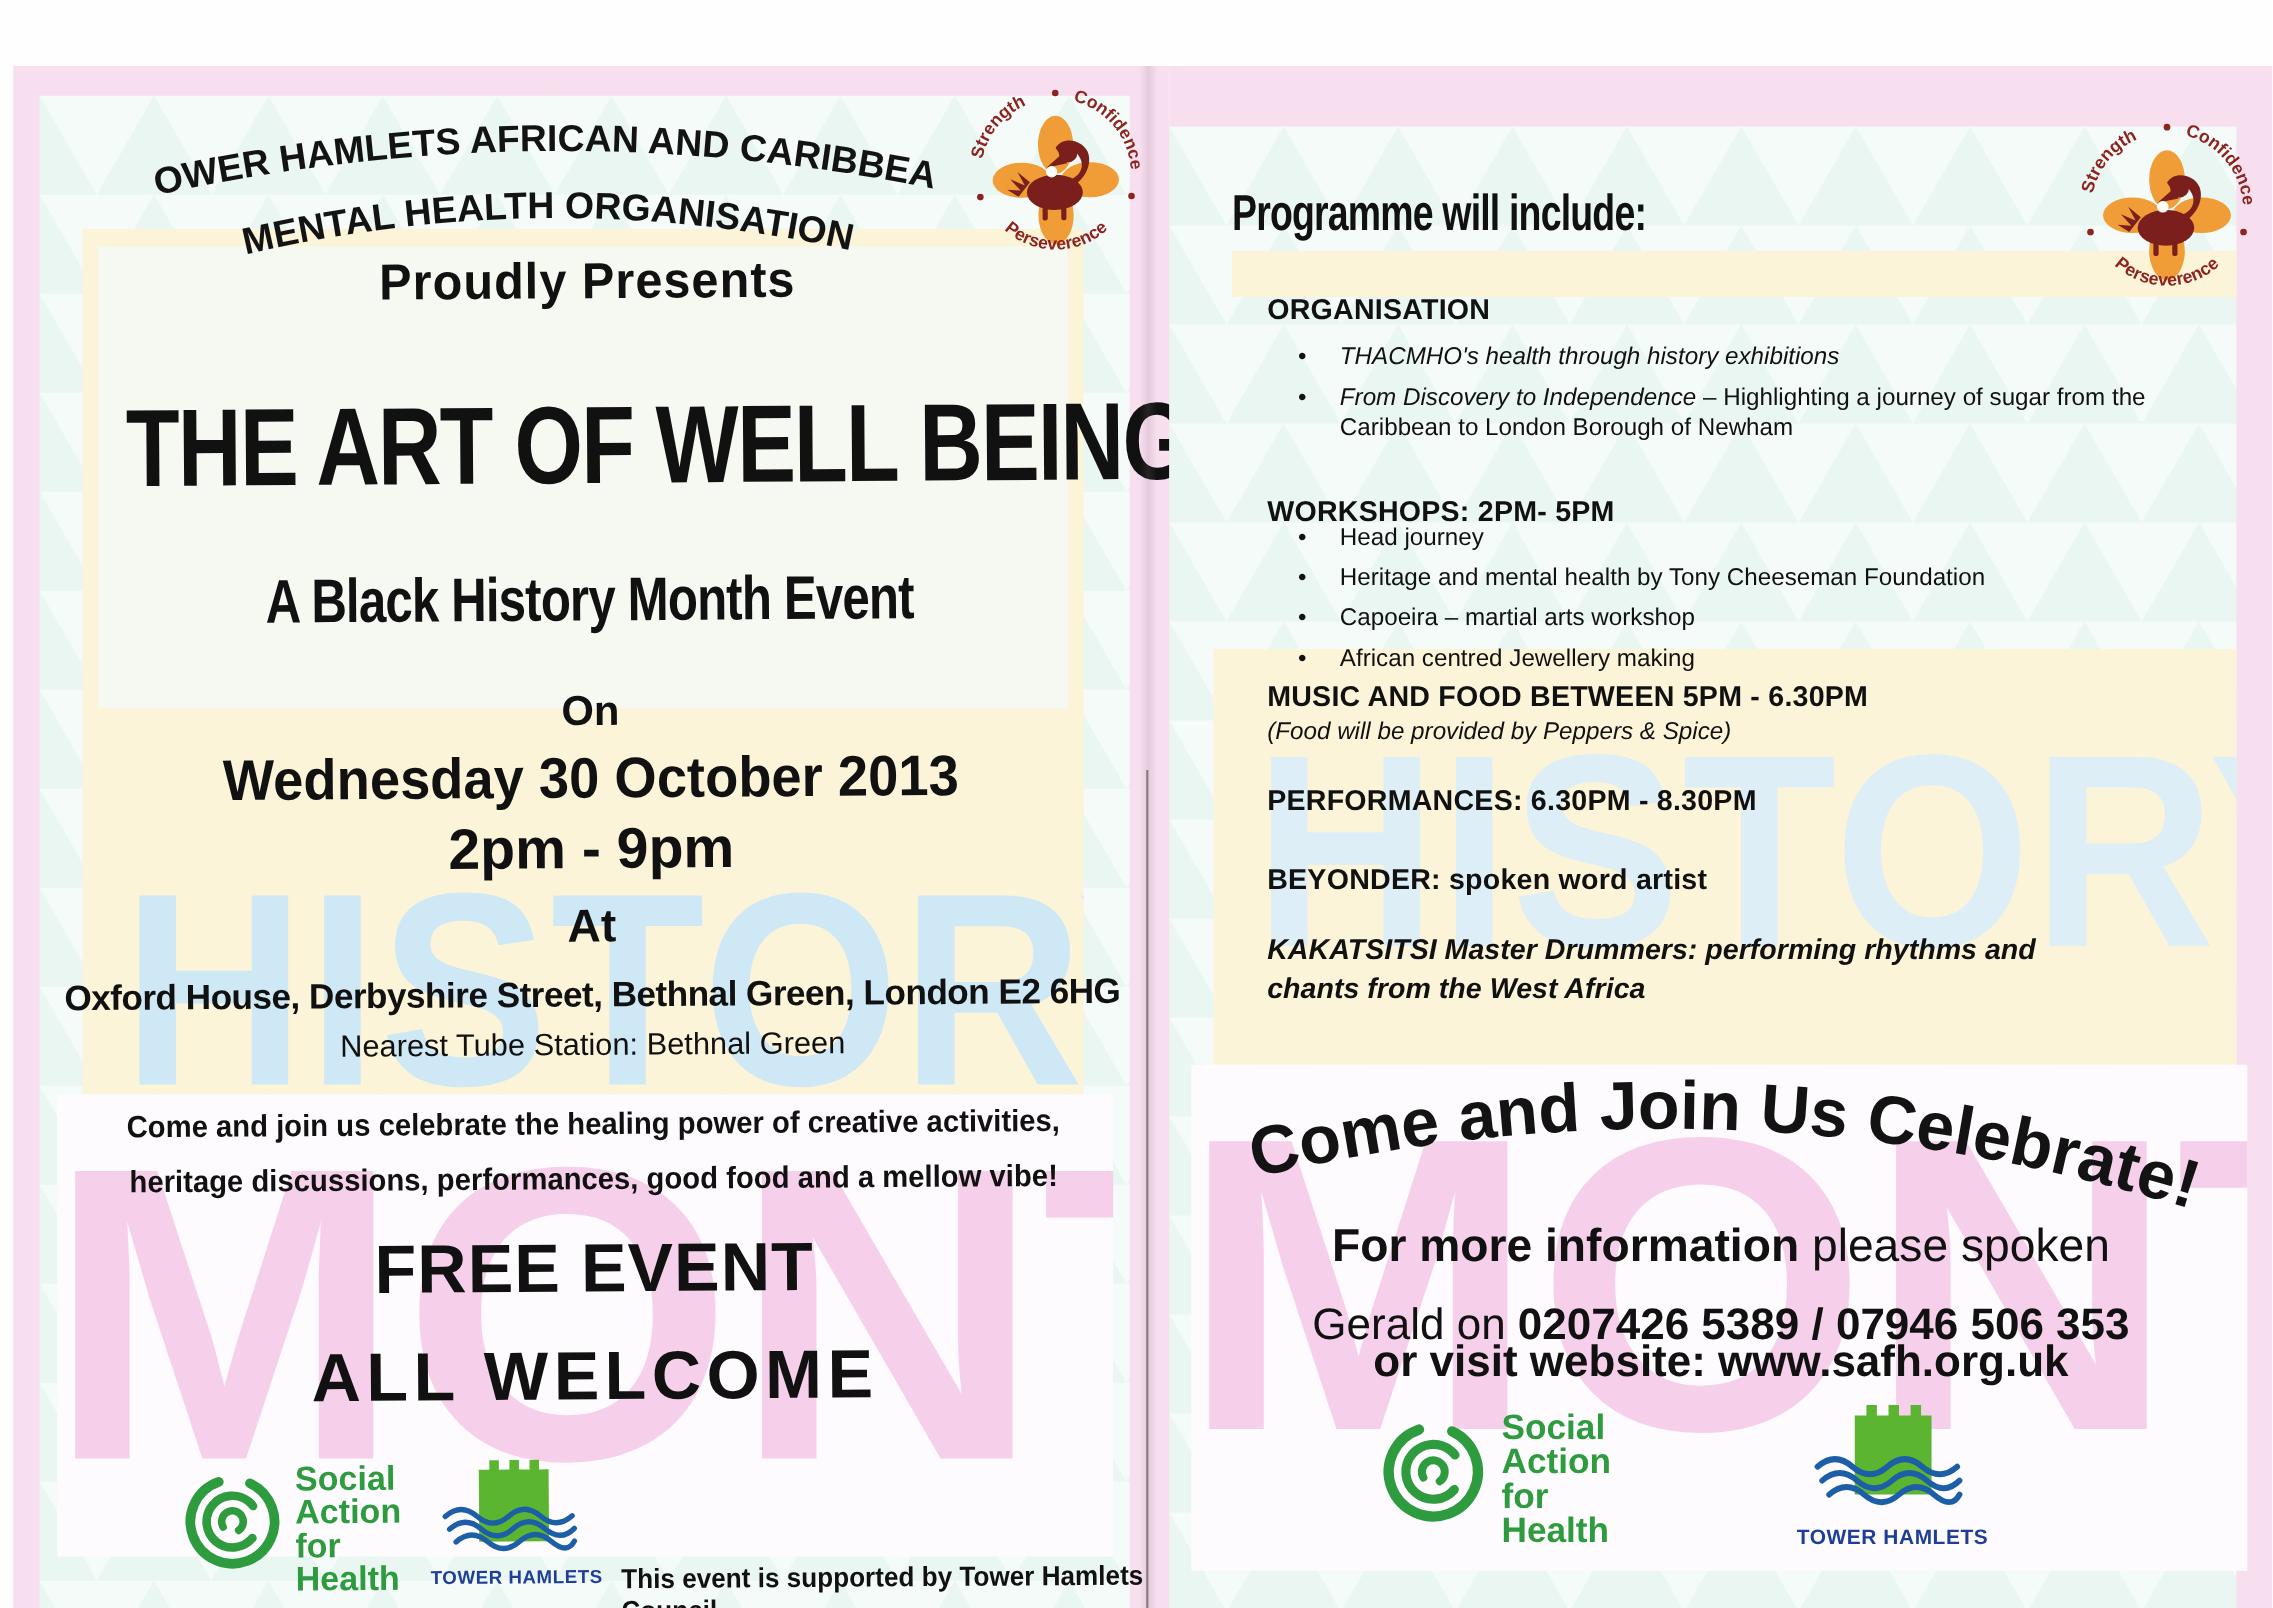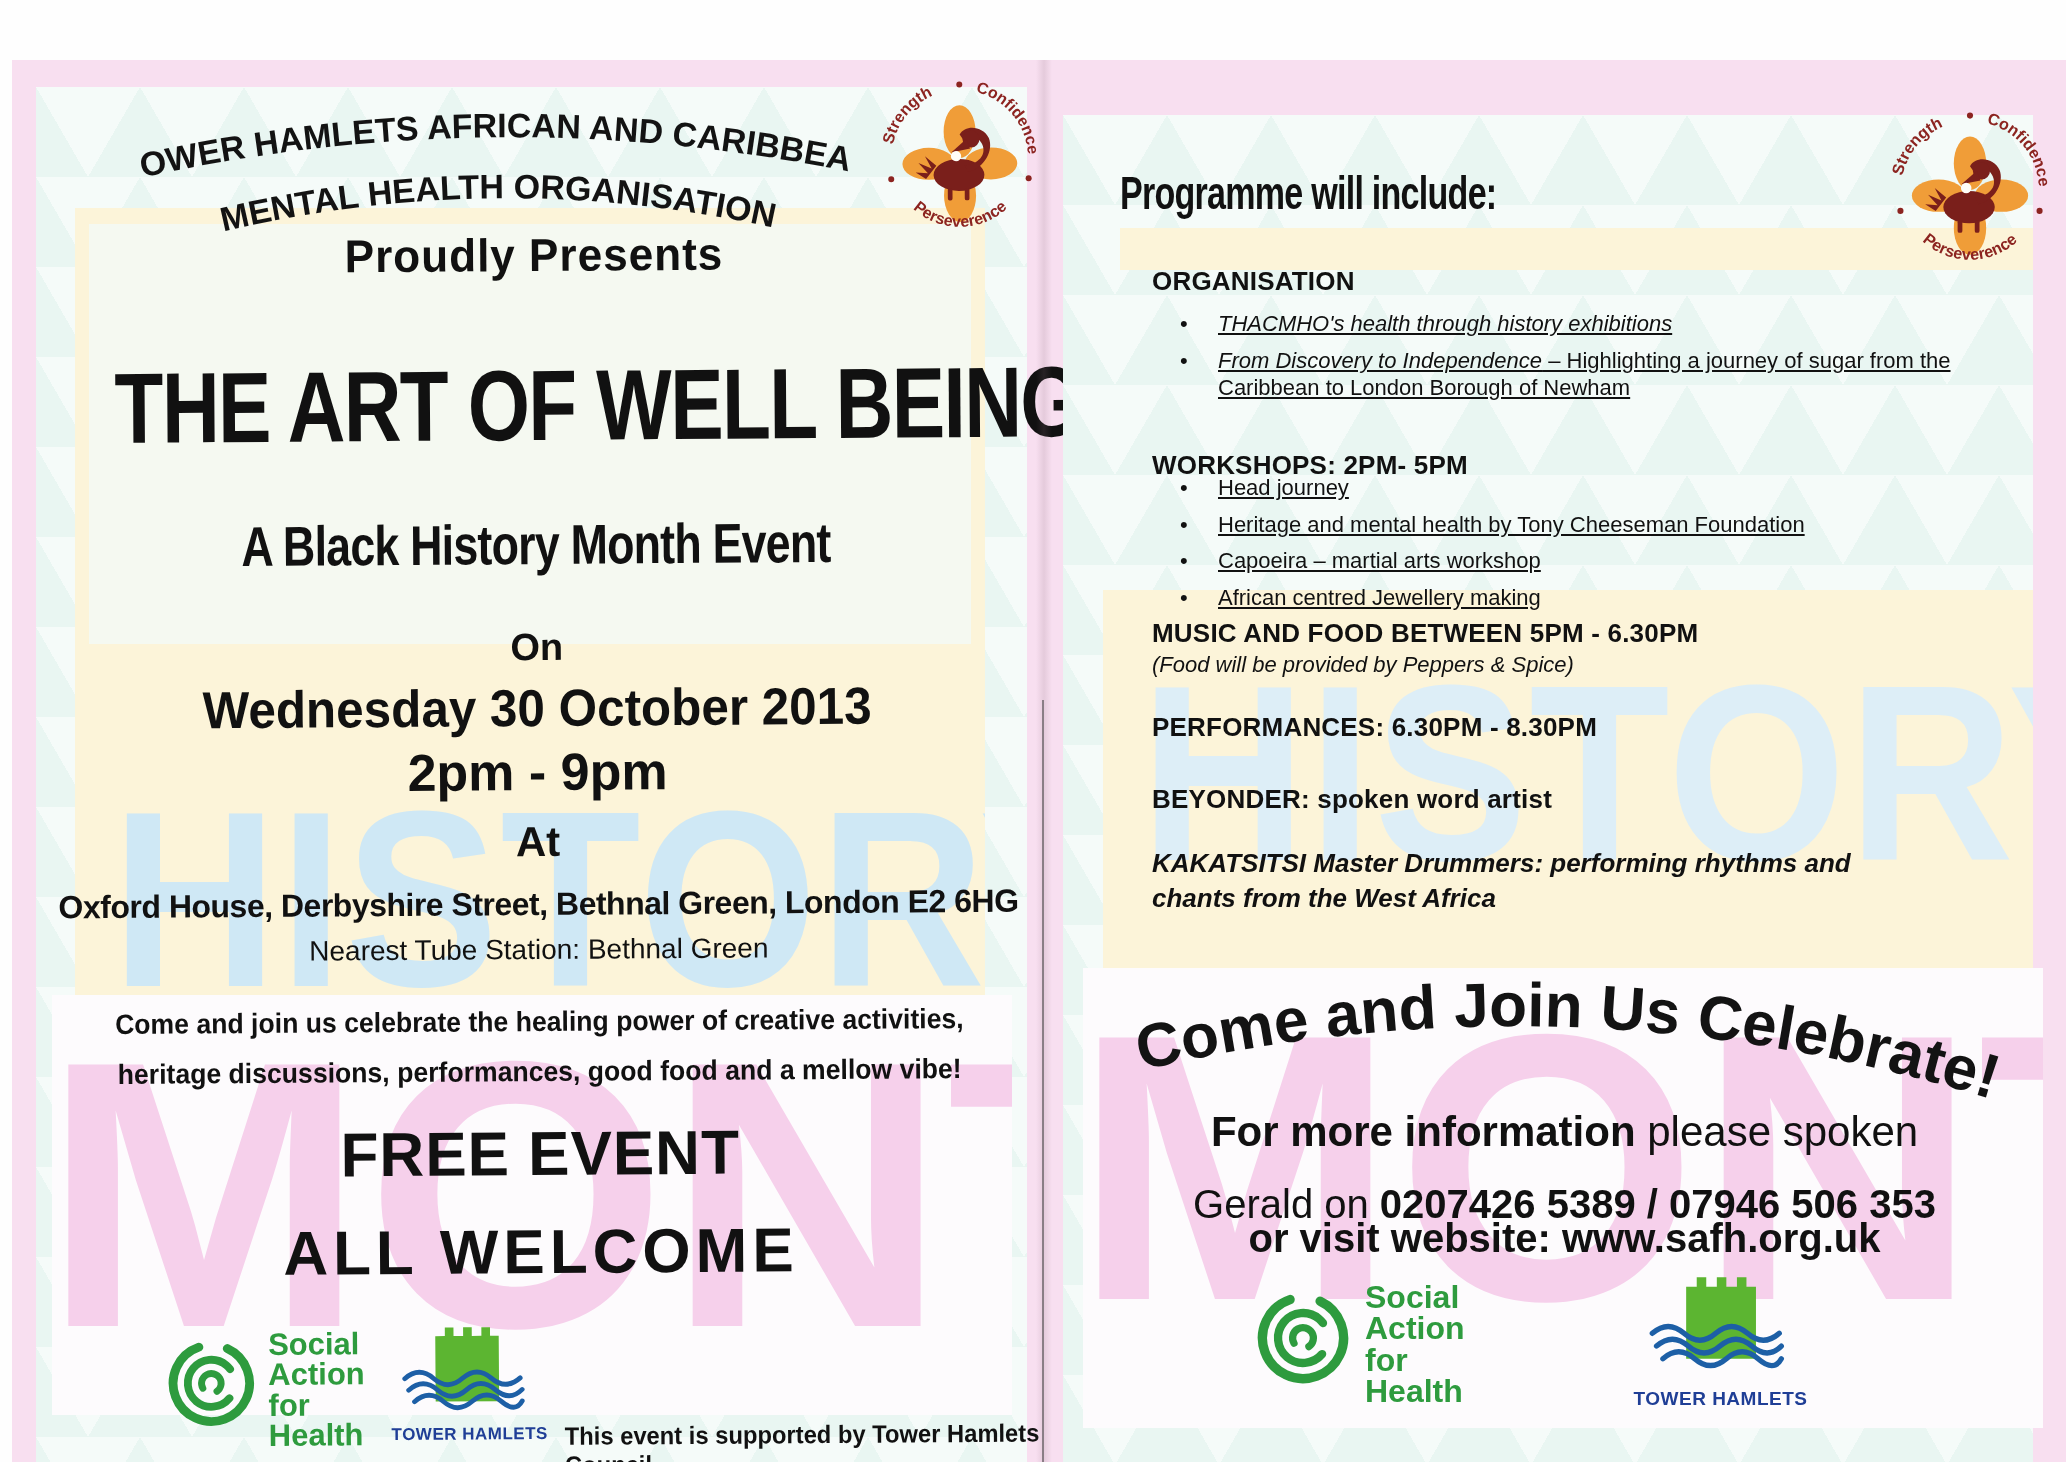--- a/index.html
+++ b/index.html
@@ -55,21 +55,21 @@
   .tube-line{font-size:28px;}
   .blurb{font-size:28px;font-weight:bold;transform:scaleX(.95);transform-origin:center;}
   .free-line{font-size:62px;font-weight:bold;letter-spacing:1px;}
   .welcome-line{font-size:62px;font-weight:bold;letter-spacing:5px;}
   .supported{font-size:25px;font-weight:bold;transform:scaleX(.95);transform-origin:left;}
   .rp-heading{font-size:46px;font-weight:bold;white-space:nowrap;letter-spacing:-1px;
     transform:scaleX(.74);transform-origin:left;}
   .sec-title{font-size:26px;font-weight:bold;letter-spacing:.2px;}
   .bullet-row{display:flex;align-items:flex-start;margin-bottom:9px;}
   .bullet-dot{width:38px;font-size:22px;line-height:1.25;flex:0 0 38px;}
-  .bullet-text{font-size:22px;line-height:1.25;text-decoration:underline;}
+  .bullet-text{font-size:22px;line-height:1.25;}
   .note-line{font-size:22px;font-style:italic;}
   .kaka{font-size:26px;font-weight:bold;line-height:1.35;}
   .info-line{font-size:42px;}
   .info-line2{font-size:40px;}
   .b{font-weight:bold;}
   .i{font-style:italic;}
   
   .safh-text{font-weight:bold;color:#2e9b3e;line-height:.98;}
   .th-text{font-weight:bold;color:#1f3e96;letter-spacing:.5px;}
   .arch-line{font-weight:bold;fill:#131313;}

